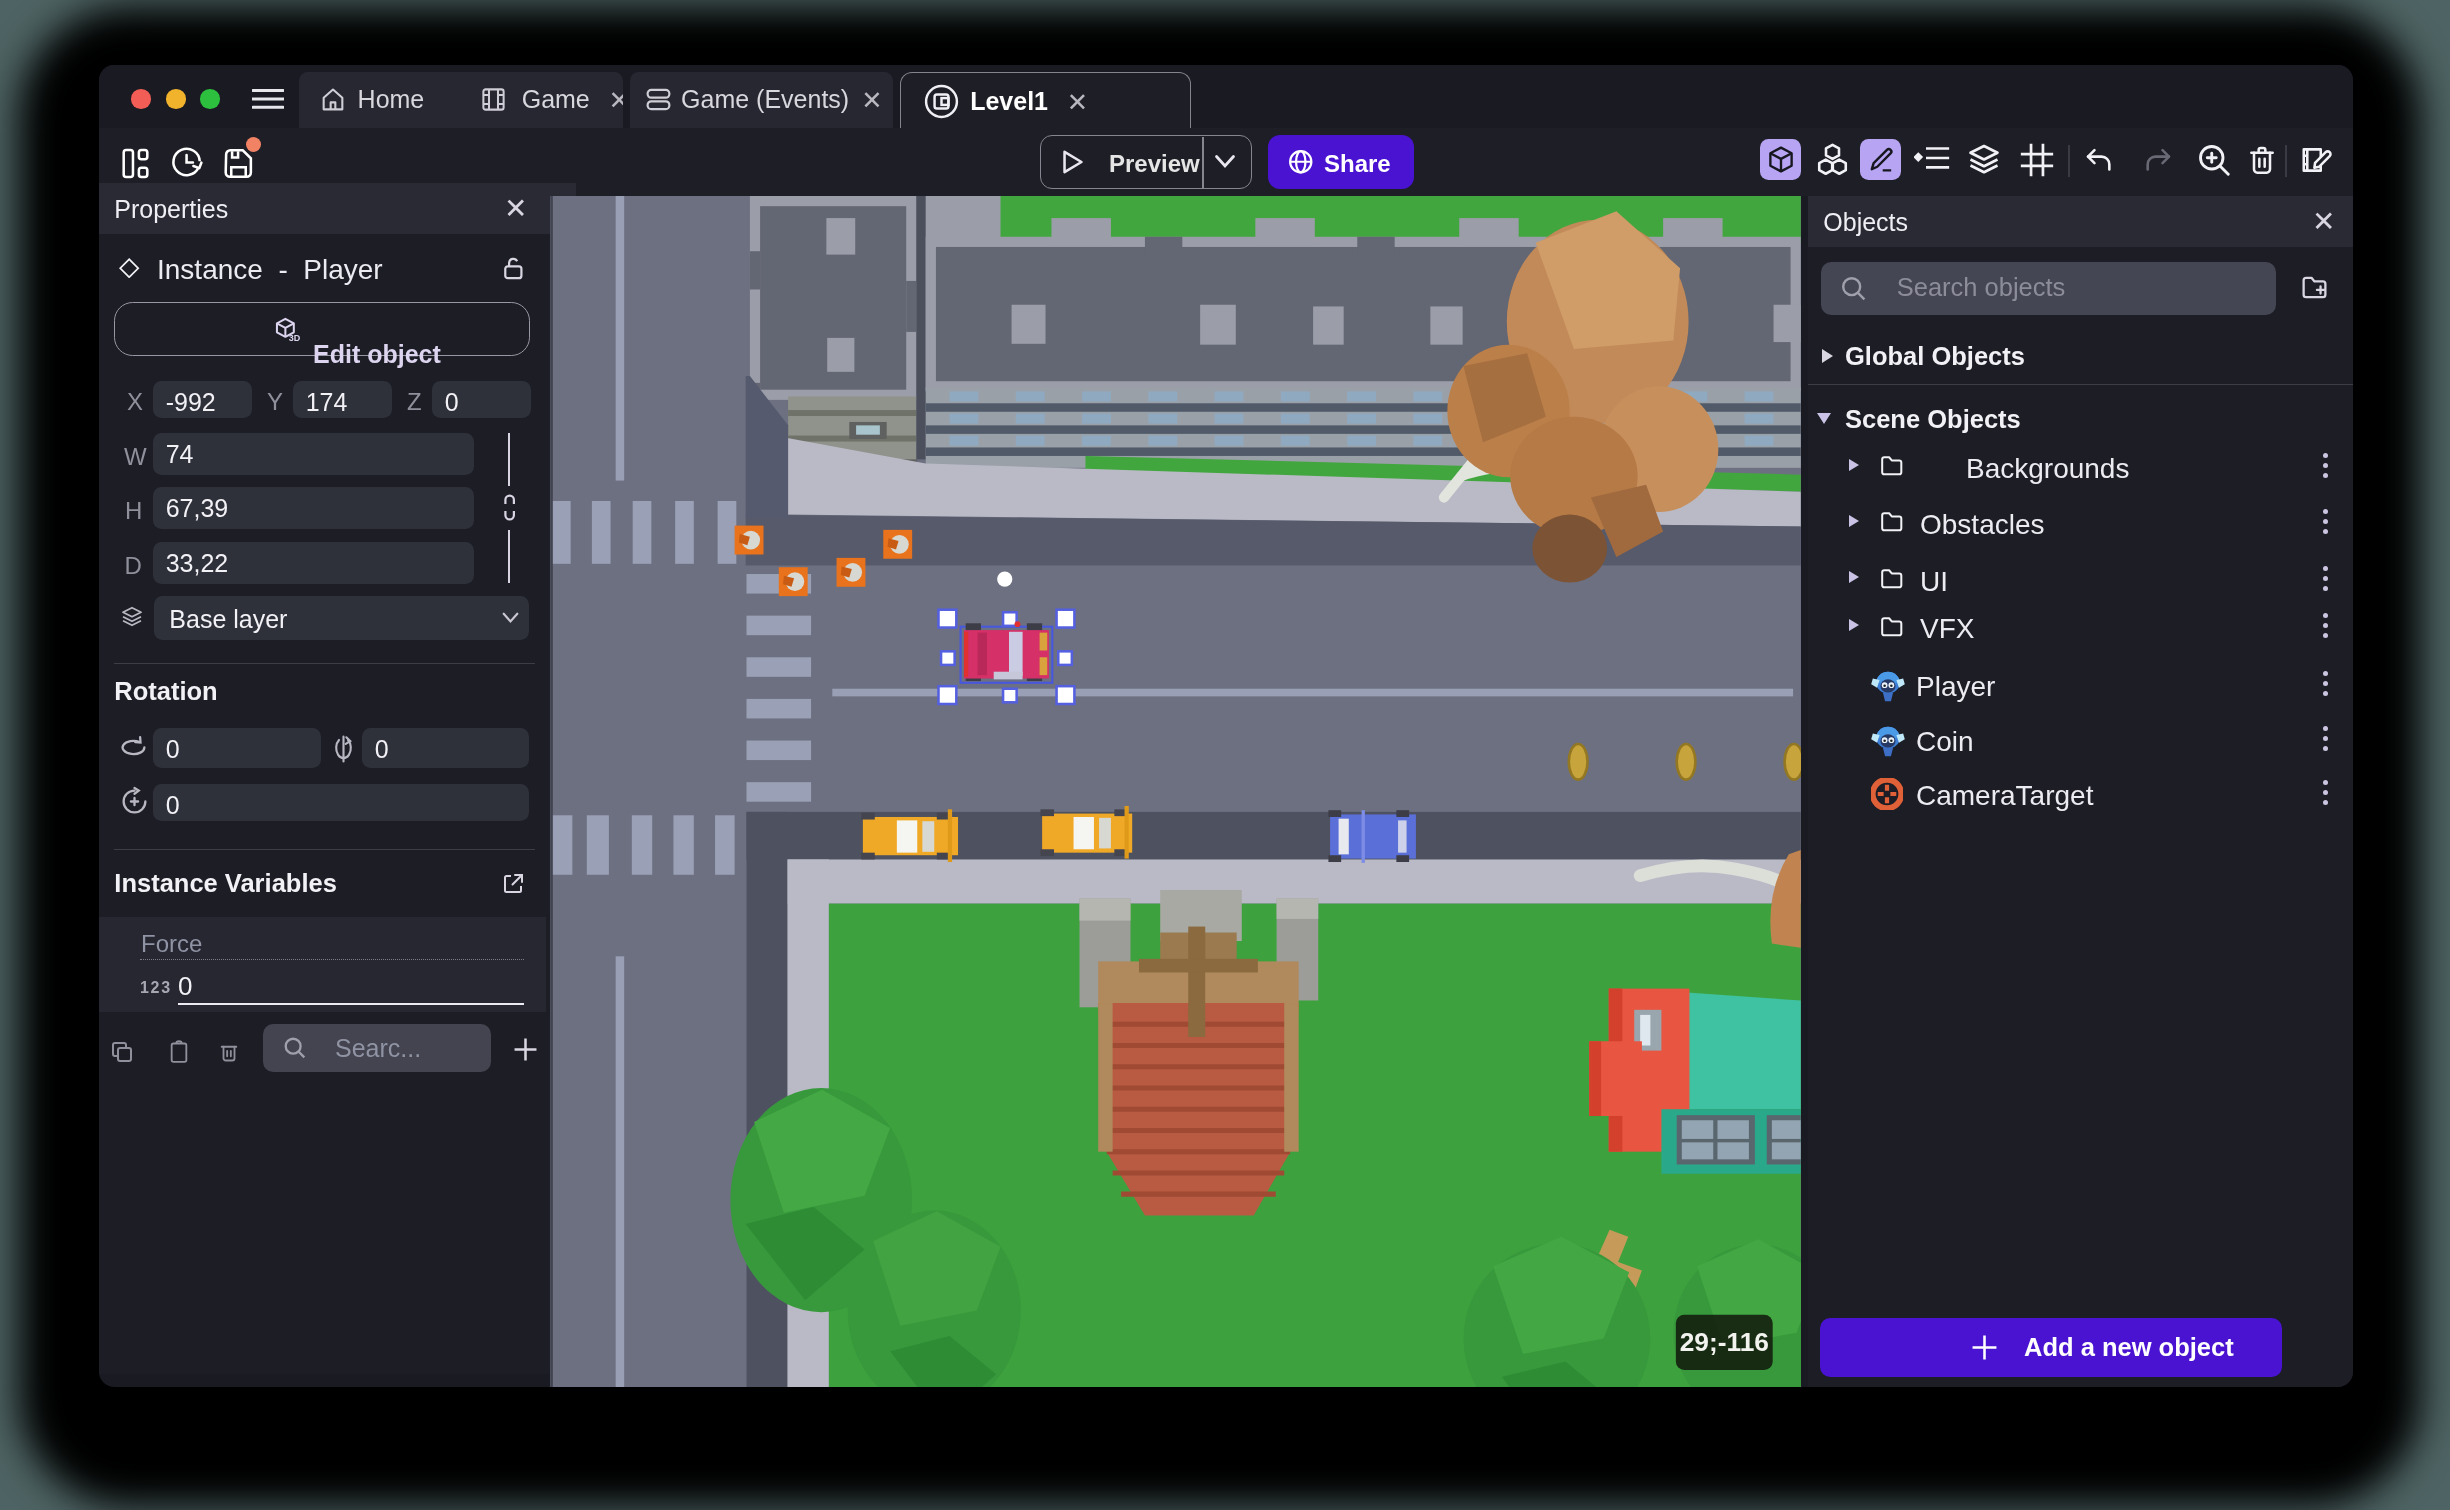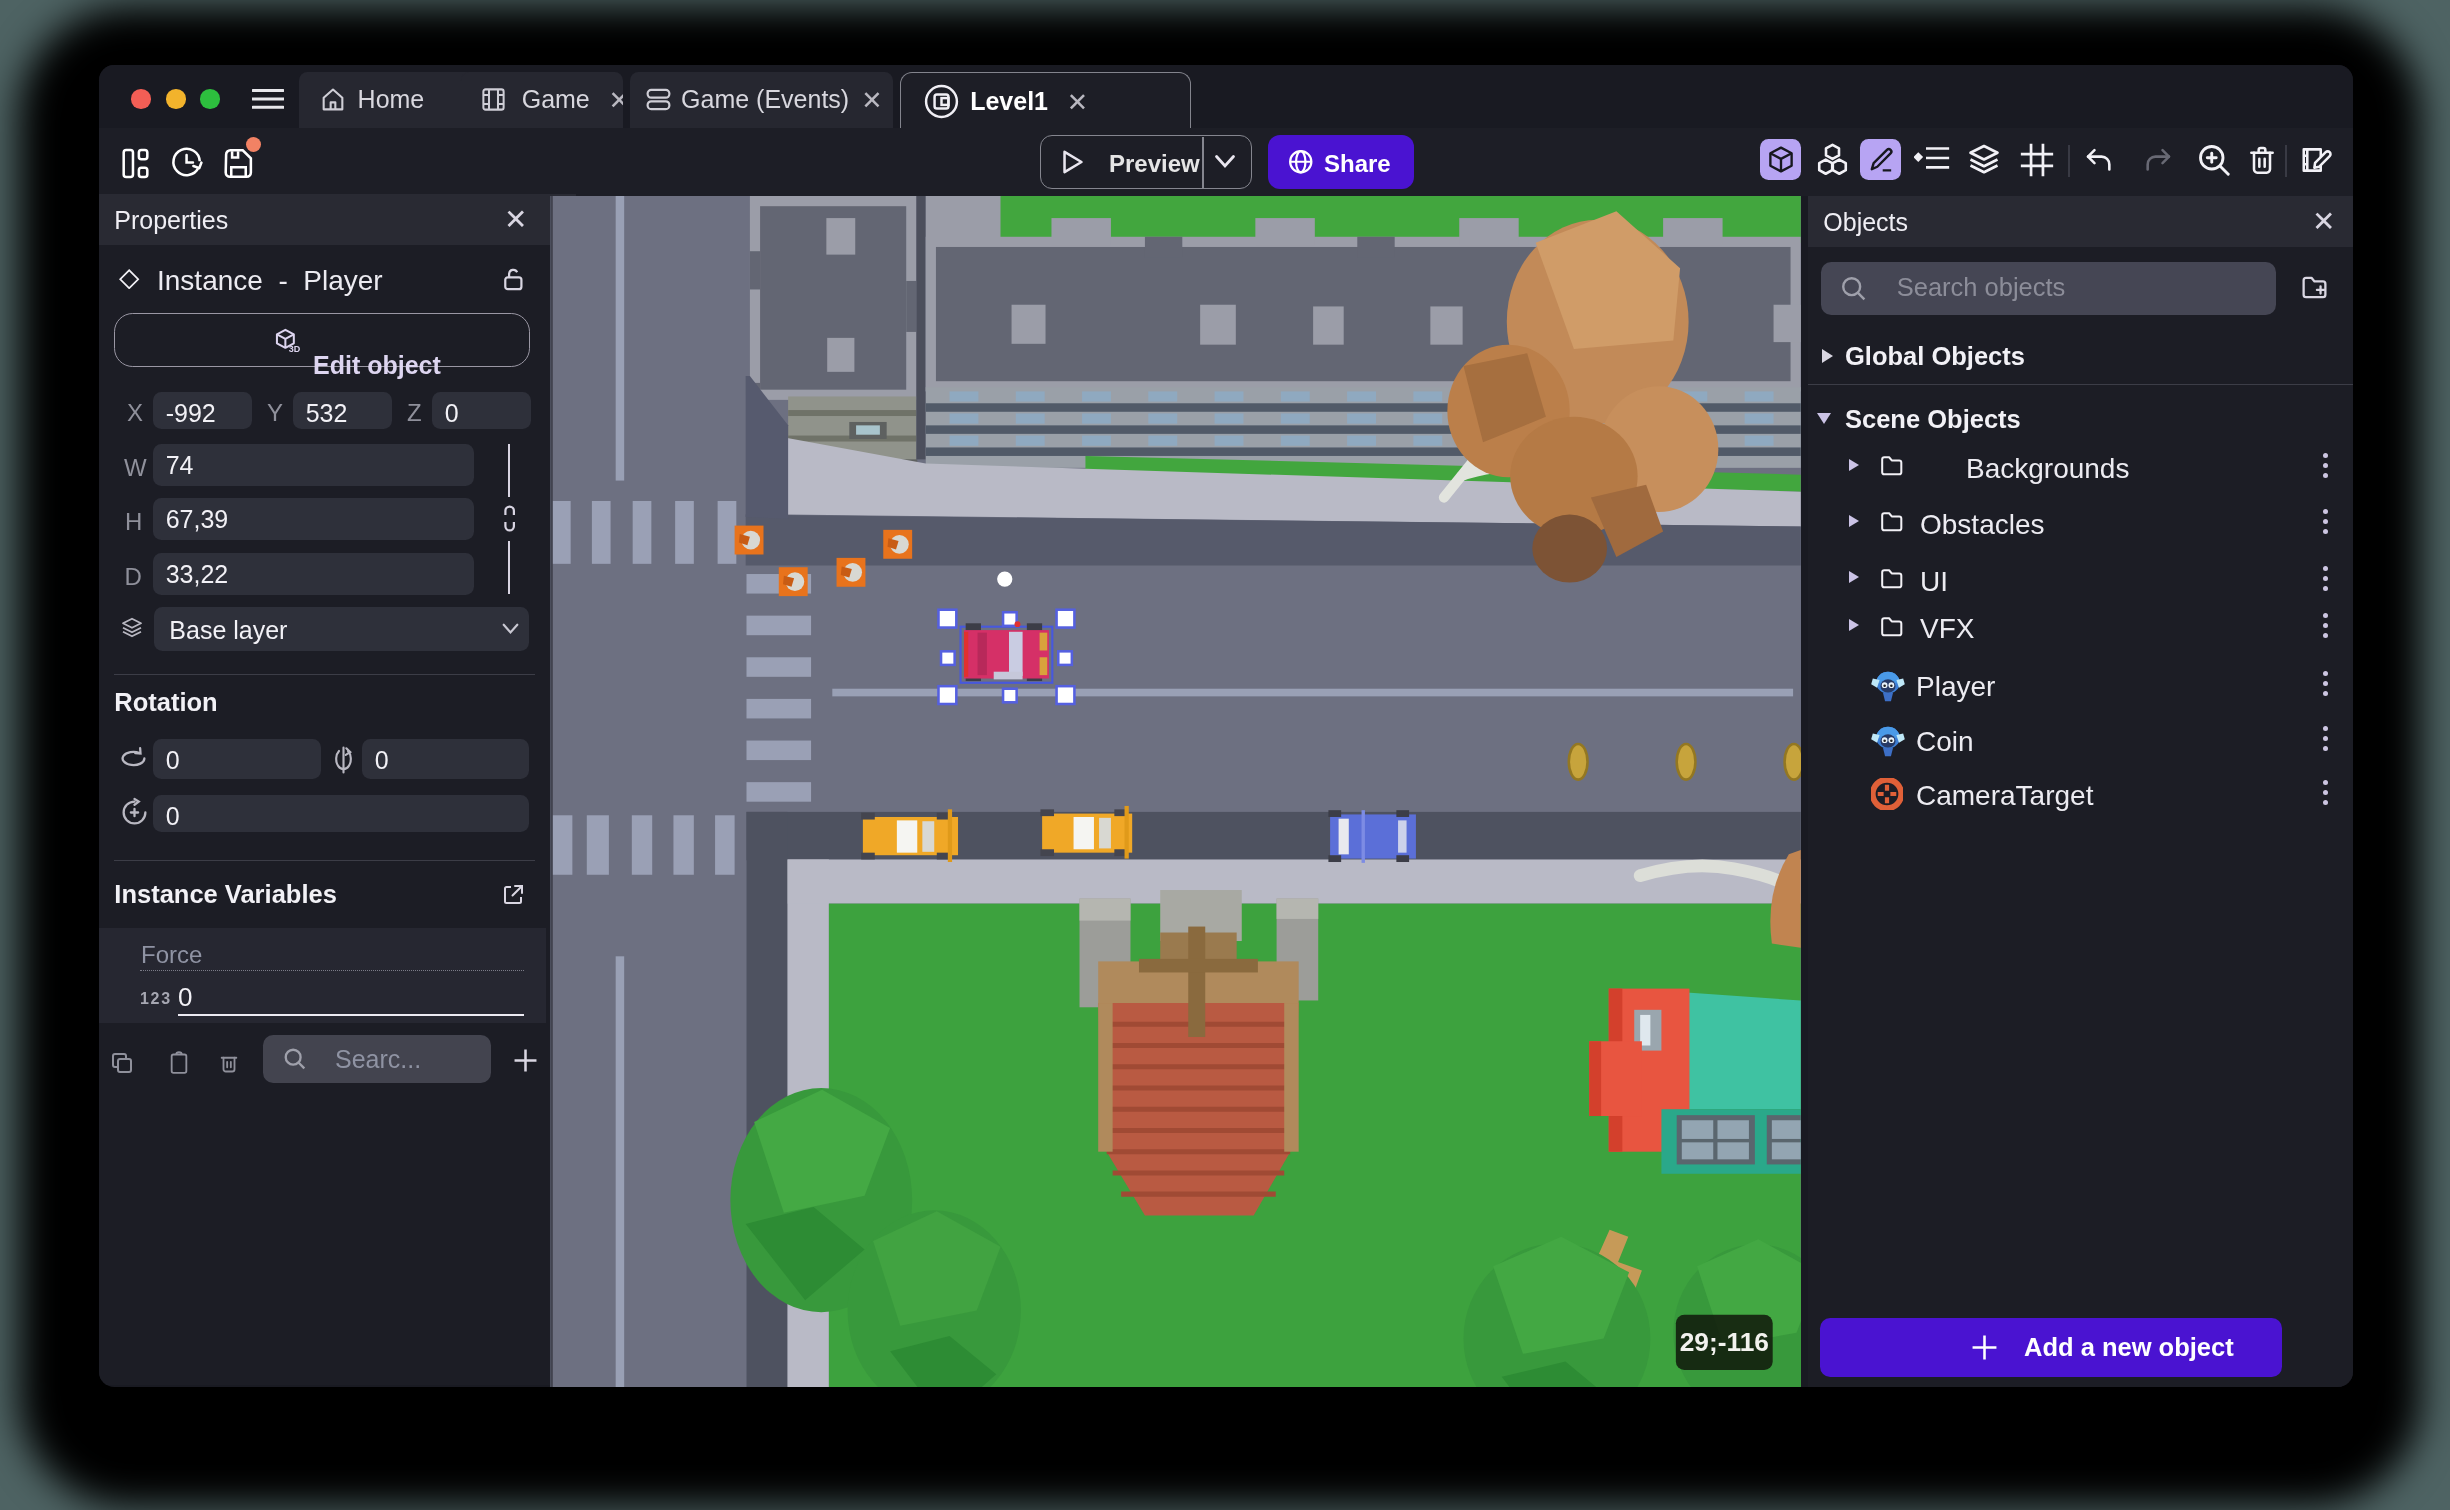--- a/index.html
+++ b/index.html
@@ -13,21 +13,21 @@
   
   #titlebar { position:absolute; left:0; top:0; width:100%; height:63px; background:#191a22; }
   .tl { position:absolute; top:24px; width:19.5px; height:19.5px; border-radius:50%; }
   .tab { position:absolute; top:6.8px; height:56px; background:#262730; border-radius:8.5px 8.5px 0 0;
     color:#d8d7de; font-size:25px; display:flex; align-items:center; white-space:nowrap; overflow:hidden; }
   .tab svg { flex:0 0 auto; }
   .tabx { color:#b9b8c0; font-size:25.5px; margin-left:18.7px; }
   
   #toolbar { position:absolute; left:0; top:63px; width:100%; height:68px; background:#1d1e26; }
   
-  #leftpanel { position:absolute; left:0; top:129px; width:477px; height:1191px; background:#1c1d25; }
+  #leftpanel { position:absolute; left:0; top:118px; width:477px; height:1191px; background:#1c1d25; }
   #objpanel  { position:absolute; left:1709px; top:131px; width:545px; height:1191px; background:#1c1d25; }
   .phead { position:absolute; left:0; top:0; width:100%; height:51px; background:#292a33;
     color:#efeef4; font-size:25px; }
   .phead .t { position:absolute; left:15.3px; top:12px; }
   .px { position:absolute; top:12.7px; width:25.5px; height:25.5px; color:#d9d6e2; font-size:28px; line-height:25.5px; text-align:center; }
   .inp { position:absolute; background:#2e303a; border-radius:8.5px; color:#f2f1f6; font-size:25px; }
   .inp span { position:absolute; left:12.7px; top:6.8px; }
   .lbl { position:absolute; color:#8f909b; font-size:24px; }
   .hdg { position:absolute; color:#f2f1f6; font-size:25.5px; font-weight:bold; }
   .rowtxt { position:absolute; color:#ecebf1; font-size:28px;text-align:right; }
@@ -209,21 +209,21 @@
       <text x="14" y="22" font-size="8" fill="#ddd5f0" stroke="none" font-weight="bold">3D</text>
     </svg>
     <div class="abs" style="left:214px; top:133px; color:#ddd5f0; font-size:25px; font-weight:bold;margin-top:24px;">Edit object</div>
 
     <div class="lbl" style="left:28px; top:205px;">X</div>
     <div class="inp" style="left:54px; top:198px; width:99px; height:37px;">
         <span>-992</span>
       </div>
     <div class="lbl" style="left:168px; top:205px;">Y</div>
     <div class="inp" style="left:194px; top:198px; width:99px; height:37px;">
-        <span>532</span>
+        <span>174</span>
       </div>
     <div class="lbl" style="left:308px; top:205px;">Z</div>
     <div class="inp" style="left:333px; top:198px; width:99px; height:37px;">
         <span>0</span>
       </div>
 
     <div class="lbl" style="left:25px; top:260px;">W</div>
     <div class="inp" style="left:54px; top:250px; width:321px; height:42px;">
         <span>74</span>
       </div>

